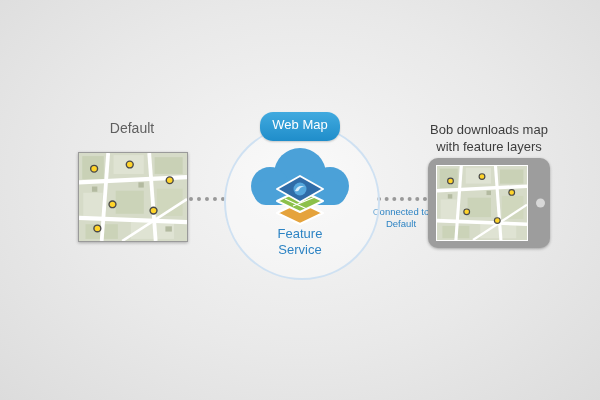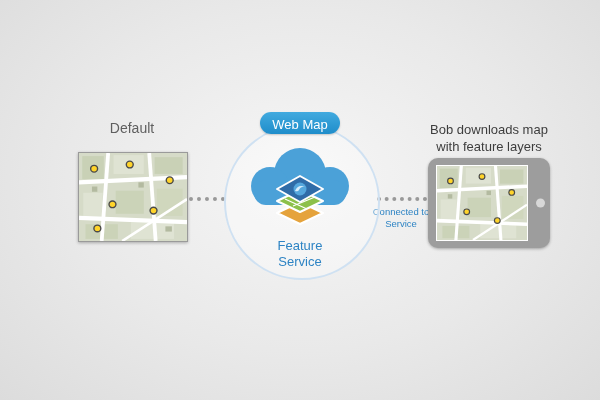--- a/index.html
+++ b/index.html
@@ -25,32 +25,32 @@
   .left-dotted{left:189px;top:197px;width:36px;}
   .right-dotted{left:377px;top:197px;width:50px;}
 
   .circle-outline{
     position:absolute;left:224px;top:124px;width:152px;height:152px;
     border:2px solid #cfe1f2;border-radius:50%;
     background:rgba(255,255,255,0.35);
   }
 
   .badge{
-    position:absolute;left:260px;top:112px;width:80px;height:22px;
+    position:absolute;left:260px;top:112px;width:80px;height:29px;
     border-radius:13px;
     background:linear-gradient(180deg,#41aadf,#1f8dca);
     color:#fff;font-size:13px;line-height:25px;text-align:center;
     box-shadow:0 1px 2px rgba(0,0,0,.2);
   }
 
   .cloud{position:absolute;left:242px;top:142px;width:116px;height:84px;}
   .layers{position:absolute;left:271px;top:168px;width:58px;height:62px;}
 
   .feature-service{
-    position:absolute;left:262px;top:238px;width:76px;
+    position:absolute;left:262px;top:226px;width:76px;
     text-align:center;font-size:13px;line-height:1.25;color:#2e84c4;
   }
 
   .connected-label{
     position:absolute;left:372px;top:206px;width:58px;
     text-align:center;font-size:9.5px;line-height:1.25;color:#2e84c4;
   }
 
   .tablet{
     position:absolute;left:428px;top:158px;width:122px;height:90px;
@@ -98,21 +98,21 @@
         <circle cx="84" cy="26" r="3.2"></circle>
         <circle cx="31" cy="49" r="3.2"></circle>
         <circle cx="69" cy="55" r="3.2"></circle>
         <circle cx="17" cy="72" r="3.2"></circle>
       </g>
     </svg>
   </div>
 
   <div class="dotted left-dotted"></div>
   <div class="dotted right-dotted"></div>
-  <div class="connected-label">Connected to Service</div>
+  <div class="connected-label">Connected to Default</div>
 
   <div class="circle-outline"></div>
   <div class="badge">Web Map</div>
 
   <svg class="cloud" viewBox="0 0 116 84">
     <g fill="#4ba1d8">
       <circle cx="58" cy="32" r="26"></circle>
       <circle cx="28" cy="44" r="19"></circle>
       <circle cx="88" cy="44" r="19"></circle>
       <rect x="12" y="38" width="92" height="25" rx="12"></rect>

